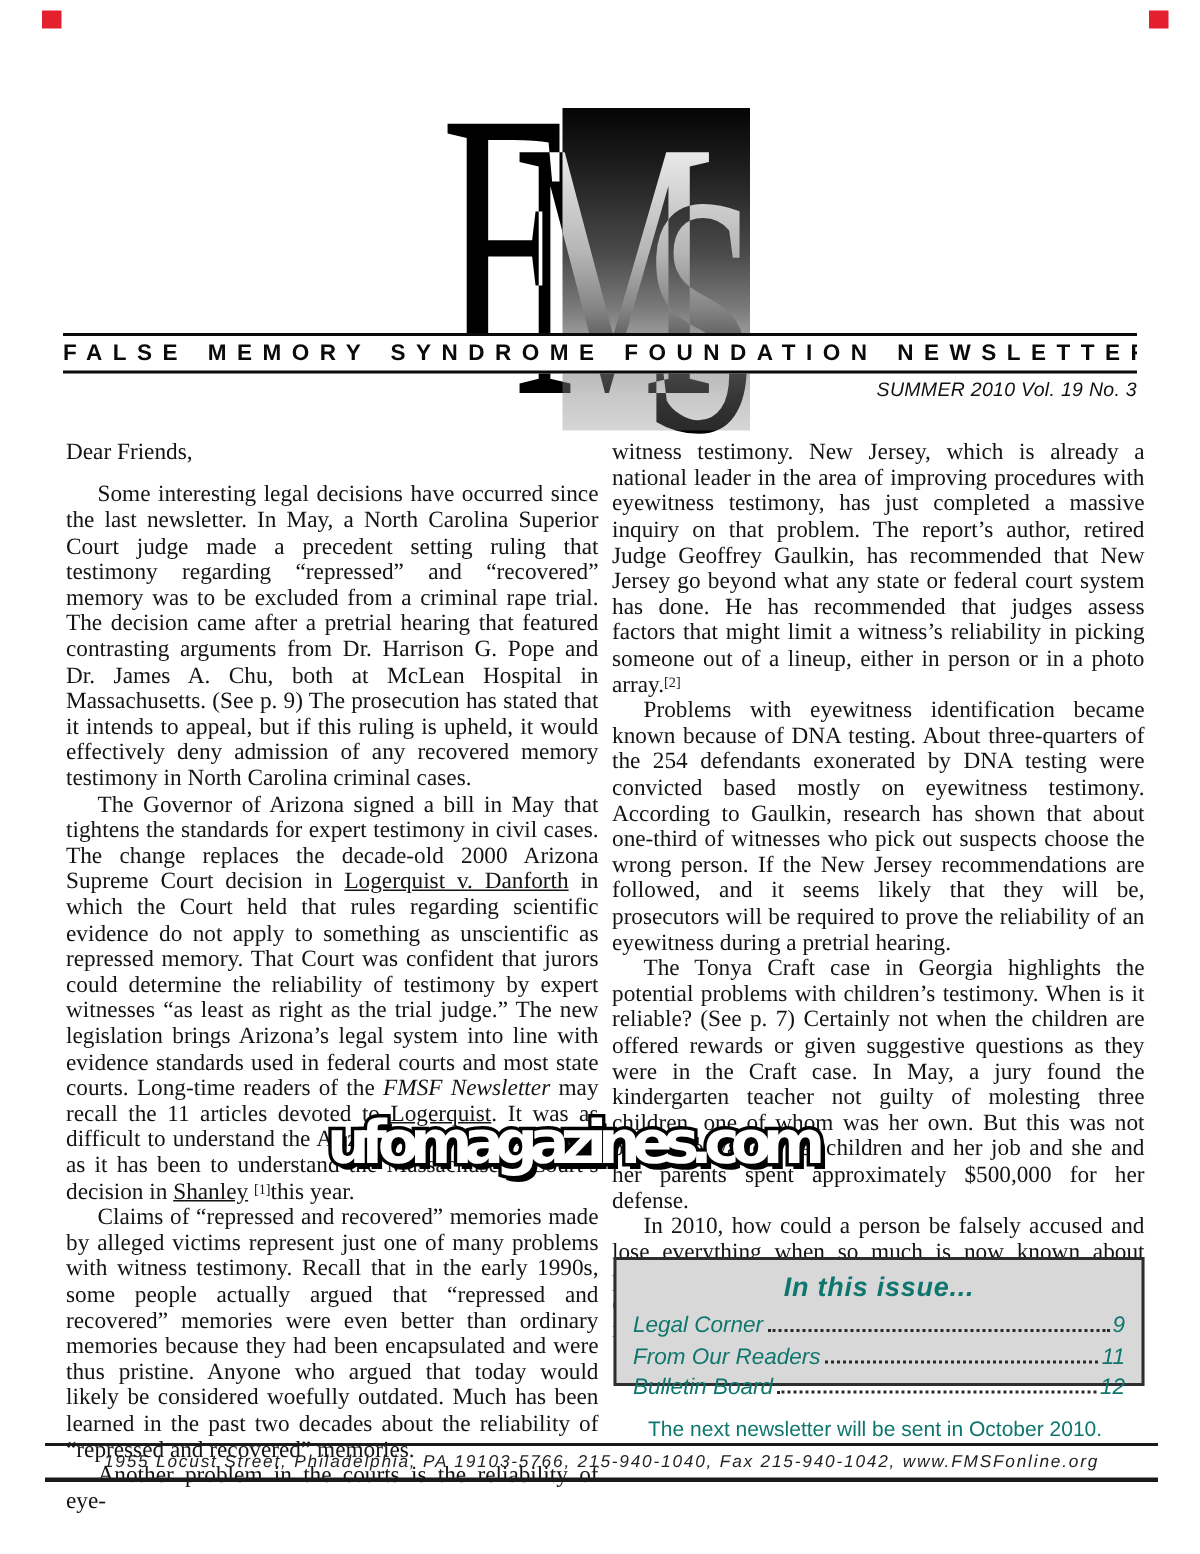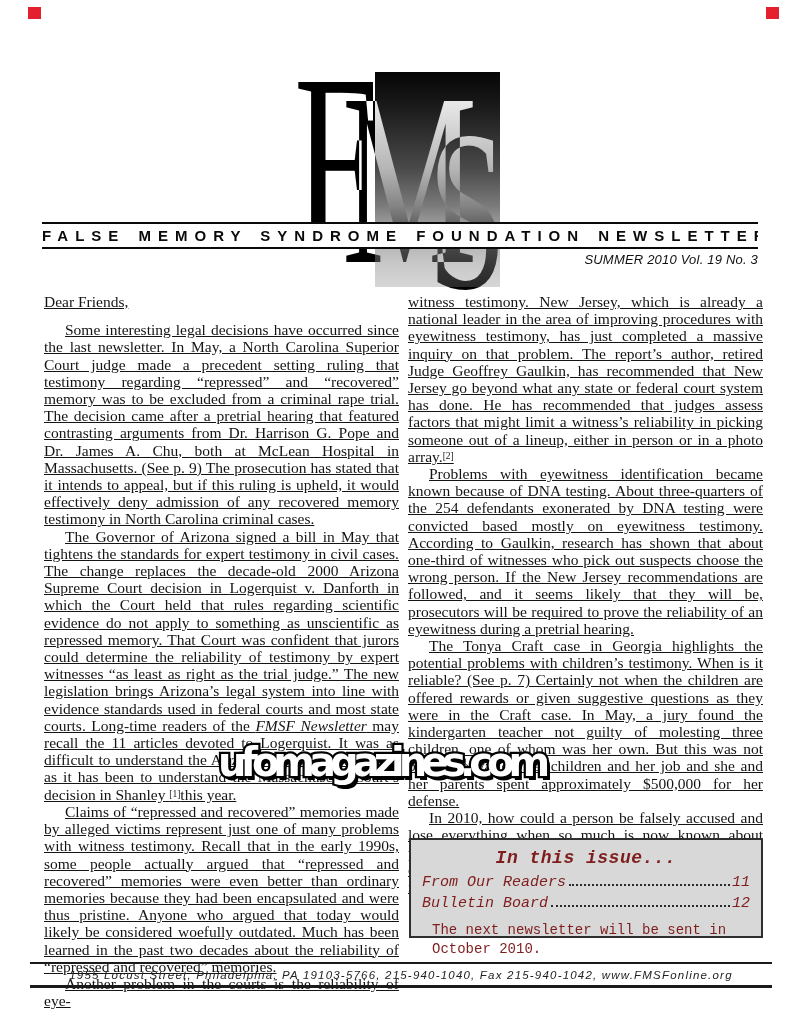--- a/index.html
+++ b/index.html
@@ -26,40 +26,40 @@
   .masthead{position:absolute;left:42px;right:42px;top:222px;height:23px;z-index:3;
     background:#fff;border-top:2px solid #0a0a0a;border-bottom:2px solid #0a0a0a;
     font-family:"Liberation Sans",sans-serif;font-size:15px;font-weight:600;
     letter-spacing:7px;word-spacing:2px;line-height:23px;text-align:center;
     white-space:nowrap;overflow:hidden;color:#0a0a0a;}
   .issue-date{position:absolute;right:42px;top:252px;z-index:3;
     font-family:"Liberation Sans",sans-serif;font-style:italic;font-size:13px;
     color:#111;letter-spacing:0.2px;}
 
   
-  .columns{position:absolute;left:44px;top:293px;width:719px;display:flex;gap:9px;z-index:2;text-decoration:underline;}
+  .columns{position:absolute;left:44px;top:293px;width:719px;display:flex;gap:9px;z-index:2;}
   .col{width:355px;font-size:15.5px;line-height:17.2px;}
   .para{margin:0;text-align:justify;}
   .para.indent{text-indent:21px;}
   .para.space-before{margin-top:11px;}
   .run-u{text-decoration:underline;}
   .run-i{font-style:italic;}
   .run-sup{font-size:9.5px;vertical-align:3px;}
 
   
   .watermark{position:absolute;left:218px;top:742px;z-index:6;
     font-family:"DejaVu Sans","Liberation Sans",sans-serif;font-weight:bold;
     font-size:40px;letter-spacing:-6px;line-height:1;color:#ffffff;
     -webkit-text-stroke:4.5px #000;paint-order:stroke fill;
     text-shadow:3px 4px 0 #000;white-space:nowrap;}
 
   
-  .issue-box{position:absolute;left:409px;top:838px;width:354px;height:100px;z-index:2;
+  .issue-box{position:absolute;left:409px;top:838px;width:354px;height:86px;z-index:2;
     box-sizing:border-box;background:#d8d8d8;border:2px solid #2e2e2e;
-    padding:6px 11px 0 11px;font-family:Liberation Mono, monospace;color:#7f1d1d;}
+    padding:6px 11px 0 11px;font-family:Liberation Sans, sans-serif;color:#0f766e;}
   .issue-title{text-align:center;font-style:italic;font-weight:bold;font-size:18px;
     margin:2px 0 5px 0;letter-spacing:0.5px;}
   .toc-row{display:flex;align-items:baseline;font-style:italic;font-size:15px;
     line-height:20.5px;}
   .toc-leader{flex:1;border-bottom:2px dotted #2a2a2a;margin:0 2px 3px 3px;}
   .toc-page{font-style:italic;}
   .issue-note{font-size:14px;margin-top:7px;line-height:19px;margin-left:10px;}
 
   
   .footer{position:absolute;left:30px;right:28px;top:962px;z-index:2;
@@ -99,20 +99,25 @@
         <p class="para indent"><span>In 2010, how could a person be falsely accused and lose everything when so much is now known about proper interview techniques with children, about claims of recovered repressed memories, and about eyewitness identification?</span></p>
       </div>
   </div>
 
   <div class="watermark">ufomagazines.com</div>
 
   <div class="issue-box">
     <div class="issue-title">In this issue...</div>
     <div id="toc-list">
         <div class="toc-row">
+          <span>Legal Corner</span>
+          <span class="toc-leader"></span>
+          <span class="toc-page">9</span>
+        </div>
+        <div class="toc-row">
           <span>From Our Readers </span>
           <span class="toc-leader"></span>
           <span class="toc-page">11</span>
         </div>
         <div class="toc-row">
           <span>Bulletin Board </span>
           <span class="toc-leader"></span>
           <span class="toc-page">12</span>
         </div>
       </div>

